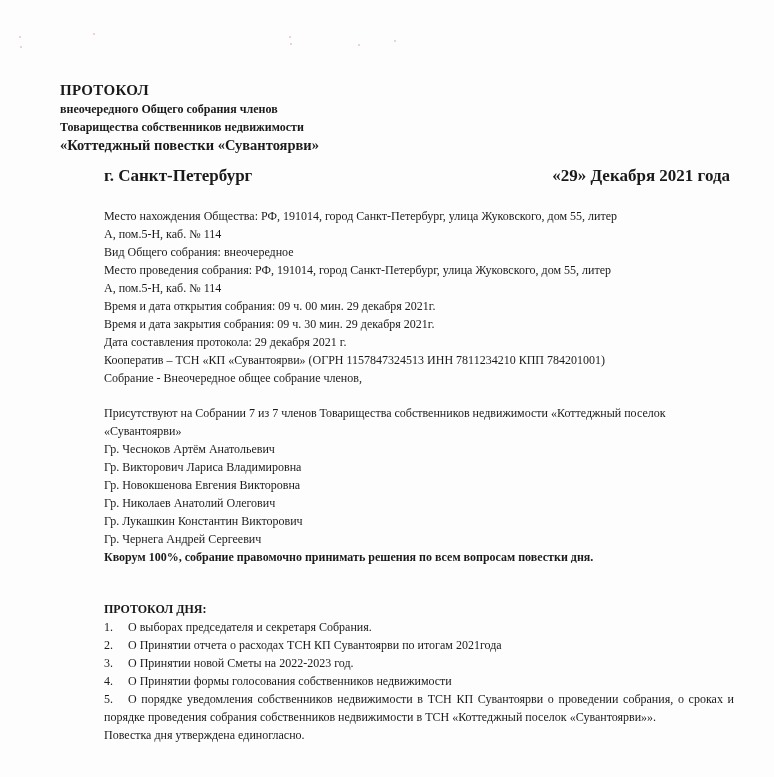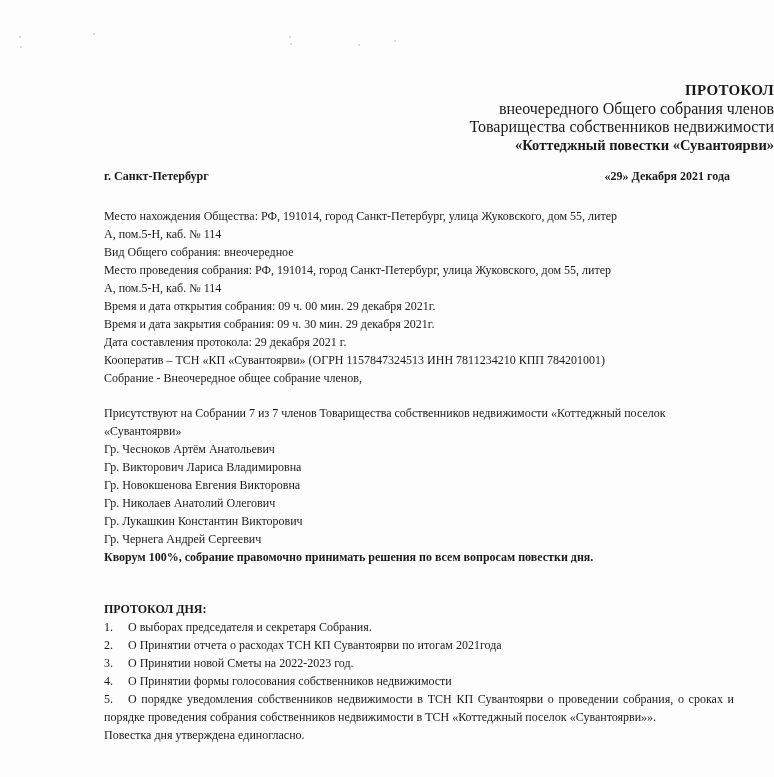--- a/index.html
+++ b/index.html
@@ -24,50 +24,51 @@
       position: absolute;
       width: 2px; height: 2px;
       background: #d9a9c4;
       border-radius: 1px;
       opacity: 0.7;
     }
     .header {
       position: absolute;
       left: 0; width: 774px;
       top: 80px;
-      text-align: right;
+      text-align: left;
     }
     .header .title {
       font-family: "Liberation Serif", serif;
       font-weight: bold;
       font-size: 15px;
       line-height: 20px;
       letter-spacing: 0.3px;
       margin-left: 60px;
     }
     .header .sub {
       font-family: "Liberation Serif", serif;
-      font-size: 16px;
+      font-size: 12px;
       line-height: 18px;
       margin-left: 60px;
+      font-weight: bold;
     }
     .header .org {
       font-family: "Liberation Serif", serif;
       font-weight: bold;
       font-size: 14.5px;
       line-height: 19px;
       margin-left: 60px;
     }
     .cityline {
       position: absolute;
       left: 104px; right: 36px;
       top: 167px;
       font-family: "Liberation Serif", serif;
       font-weight: bold;
-      font-size: 12px;
+      font-size: 17px;
       line-height: 18px;
       display: flex;
       justify-content: space-between;
     }
     .cityline .date { margin-right: 8px; }
     .body-text {
       position: absolute;
       left: 104px;
       width: 630px;
       font-family: "Liberation Serif", serif;

